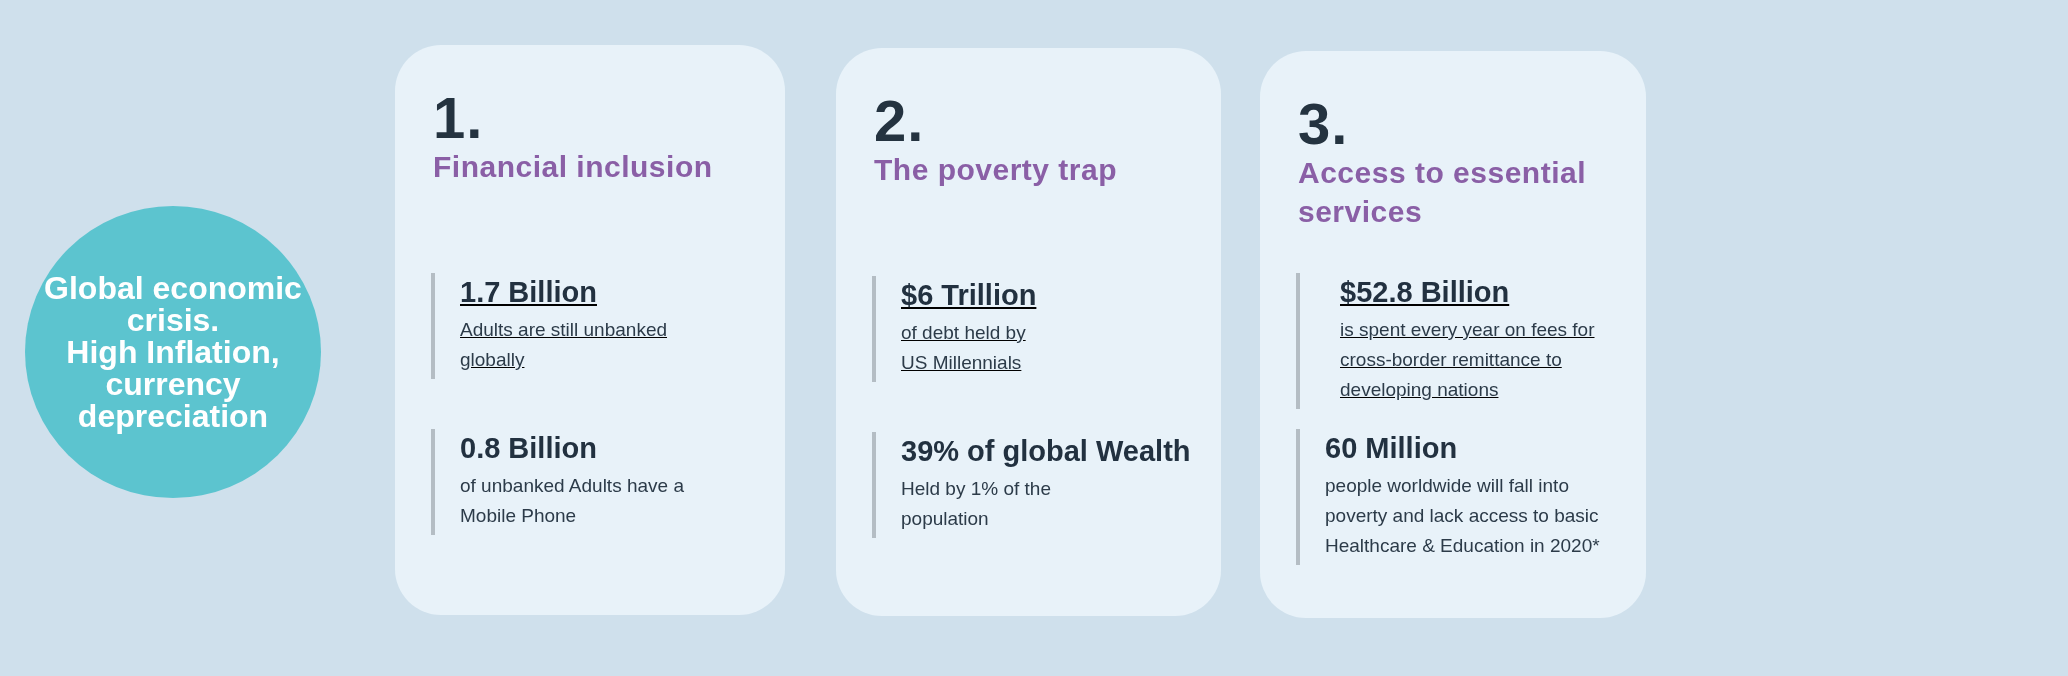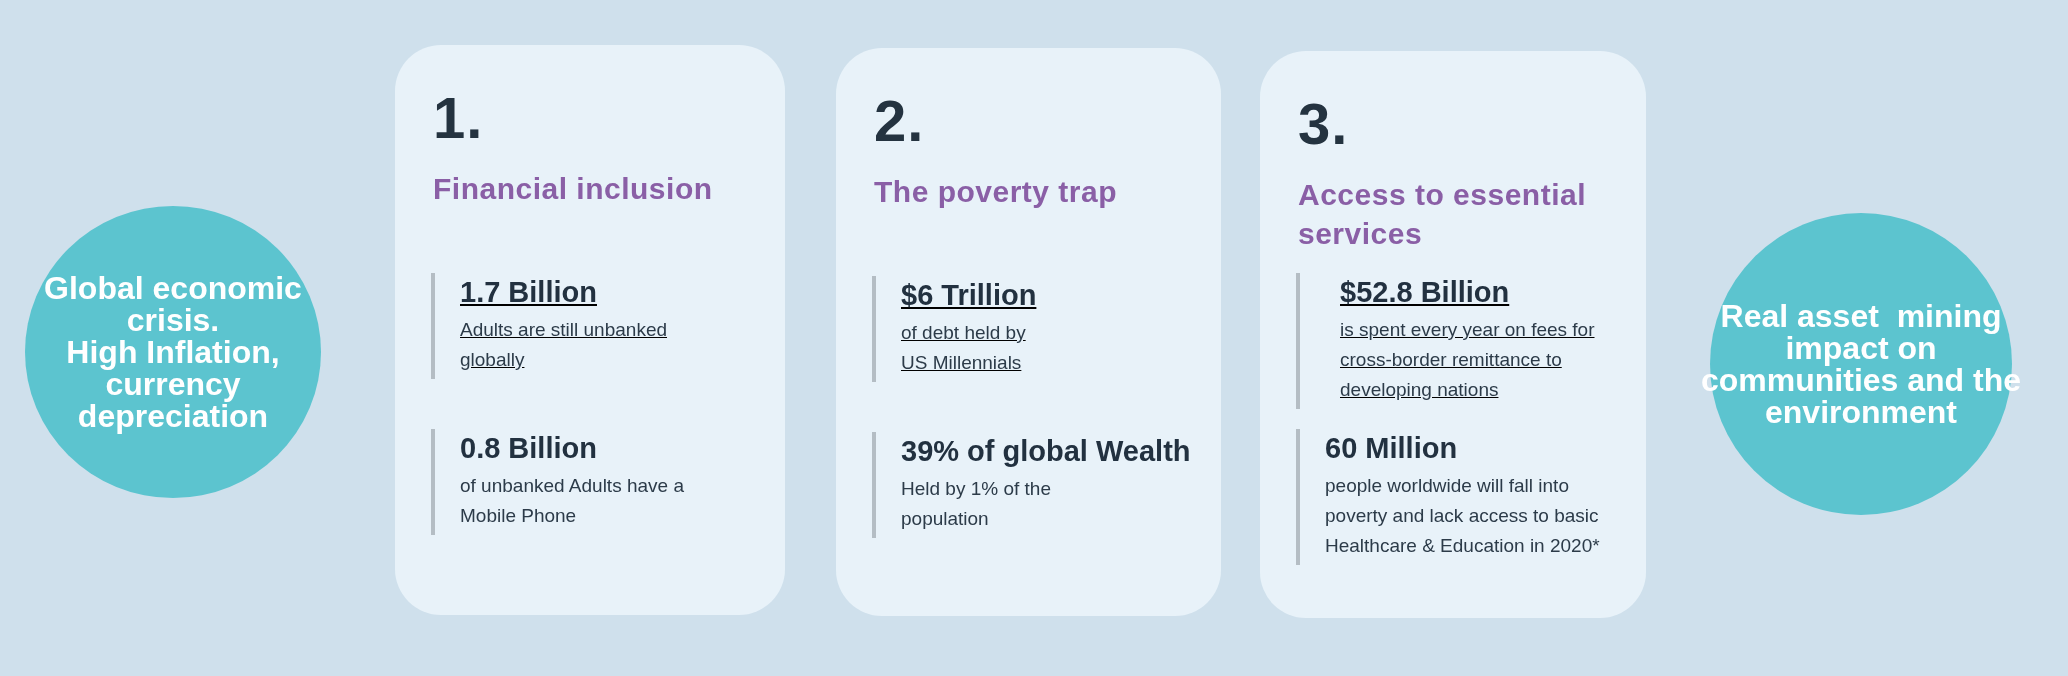--- a/index.html
+++ b/index.html
@@ -52,21 +52,20 @@
 
   .card-number {
     margin-top: 44px;
     font-size: 58px;
     line-height: 1;
     font-weight: bold;
     color: var(--number-dark, #243340);
     letter-spacing: 1px;
   }
   .card-title {
-    margin-top: 22px;
     font-size: 30px;
     line-height: 39px;
     font-weight: bold;
     color: var(--heading-purple, #8a5fa6);
     letter-spacing: 0.5px;
     white-space: pre;
   }
 
   .stat {
     position: absolute;
@@ -148,20 +147,14 @@
 developing nations</div>
     </div>
     <div class="stat stat-2">
       <div class="stat-value">60 Million</div>
       <div class="stat-desc">people worldwide will fall into
 poverty and lack access to basic
 Healthcare &amp; Education in 2020*</div>
     </div>
   </section>
 
-  <div class="side-circle circle-right">
-    <div class="circle-text">Real asset  mining
-impact on
-communities and the
-environment</div>
-  </div>
 
 </div>
 
 </body></html>

